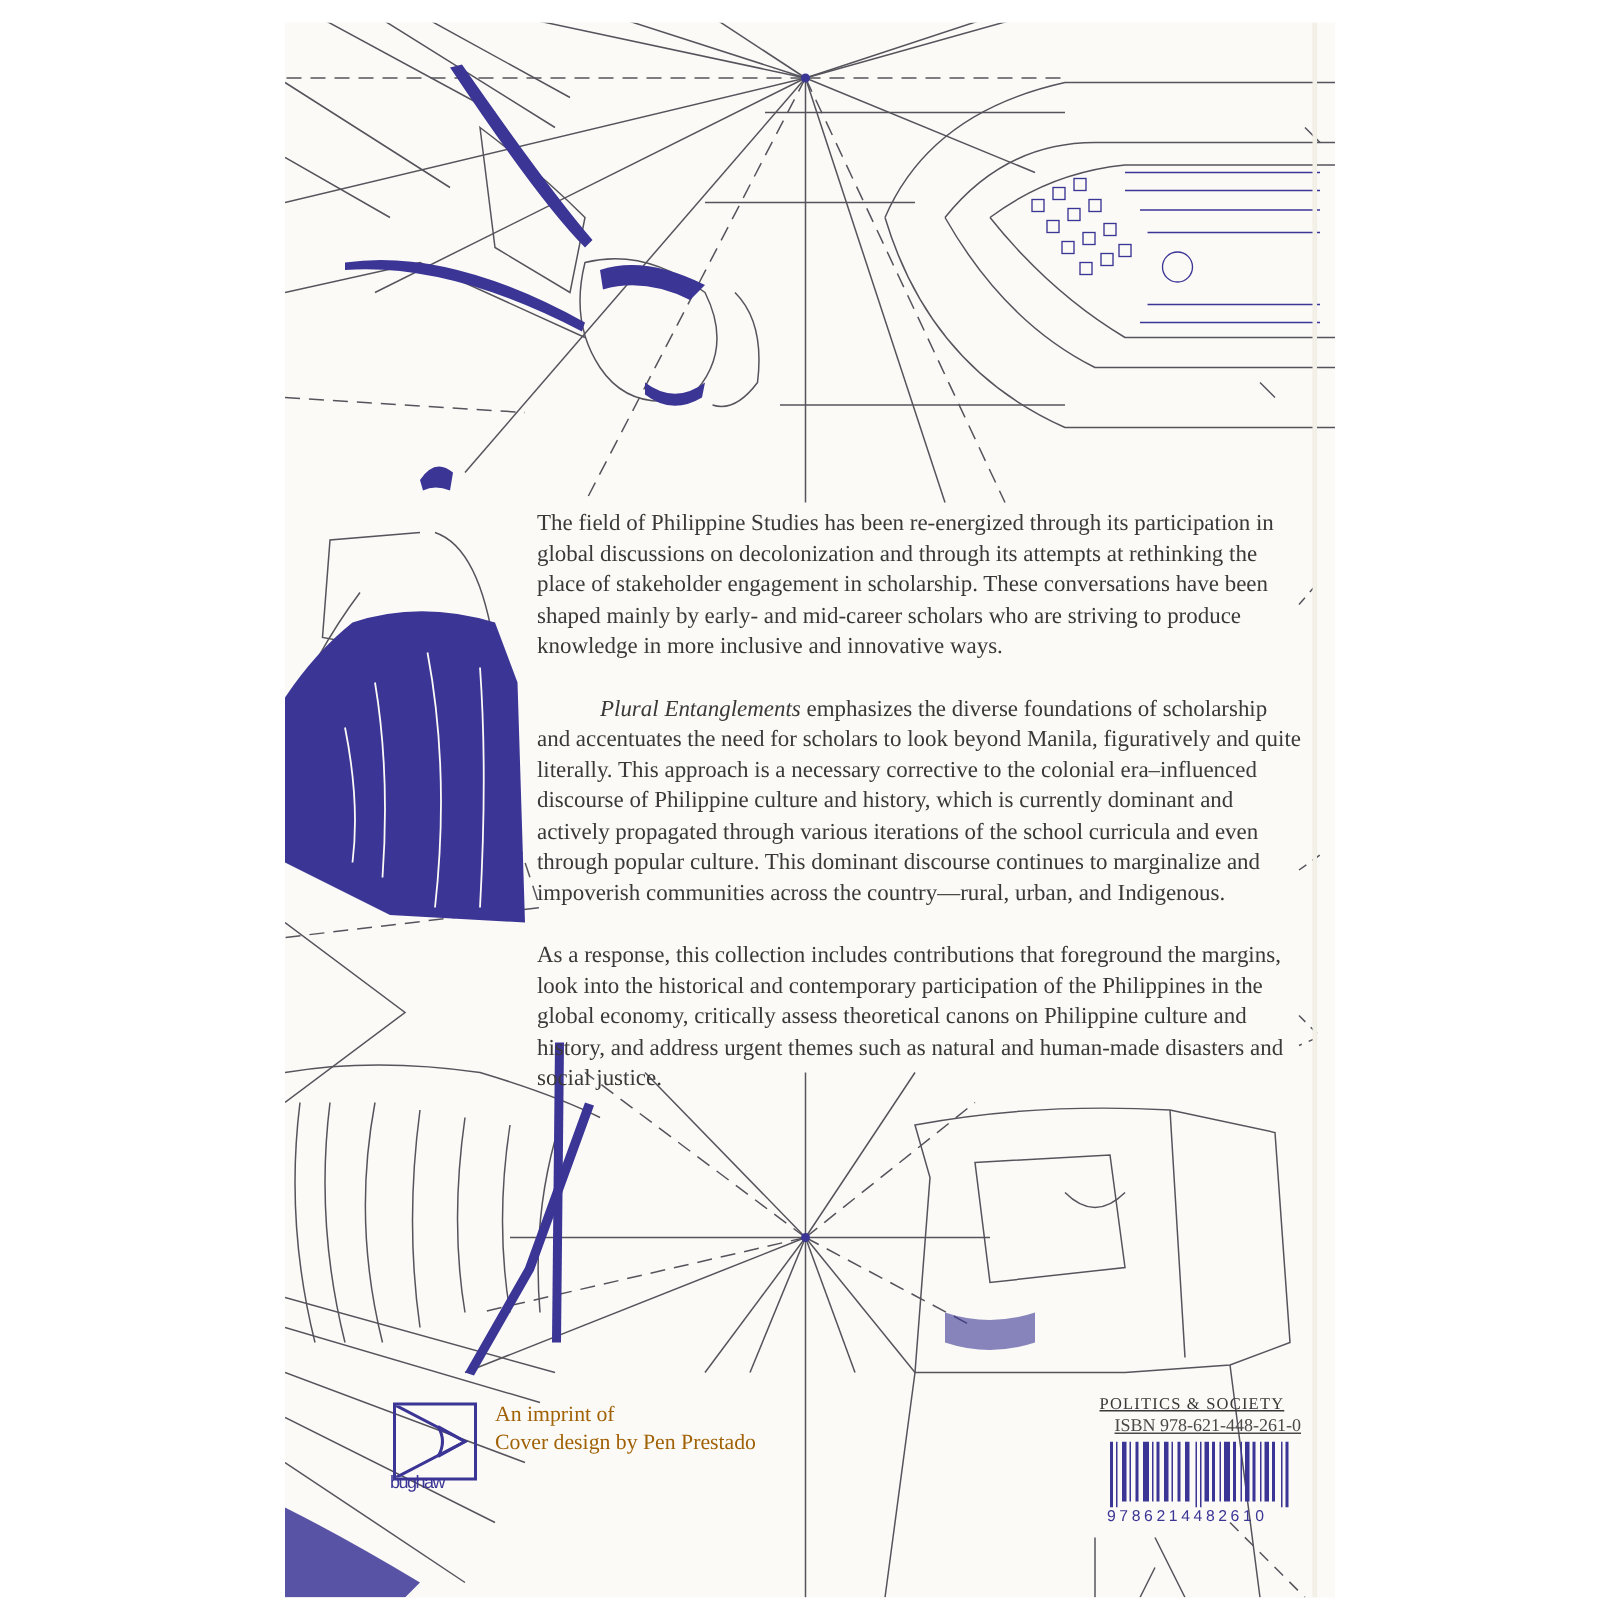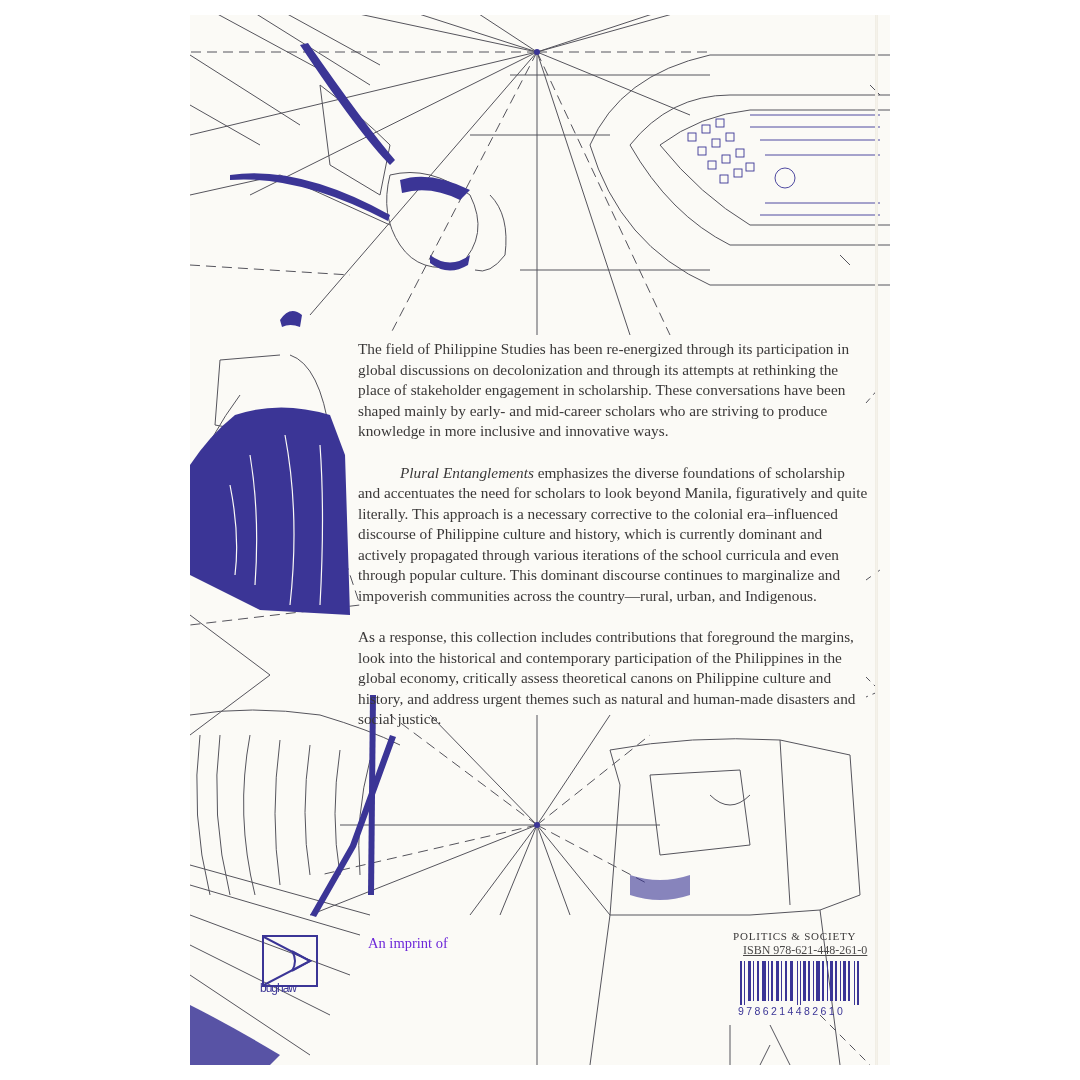--- a/index.html
+++ b/index.html
@@ -12,23 +12,23 @@
   svg.art { position:absolute; left:0; top:0; }
   .blurb { position:absolute; left:168px; top:324px; width:512px; color:#3a3838;
            font-size:15.3px; line-height:20.5px; }
   .blurb p { margin:0 0 21px 0; }
   .blurb em { font-style:italic;margin-left:42px; }
   .imprint { position:absolute; left:72px; top:920px; }
   .logo { position:absolute; left:0; top:0; width:56px; height:64px; }
   .logo-box { position:absolute; left:0; top:0; width:52px; height:48px; border:2px solid #3b3596; }
   .logo-word { position:absolute; left:-2px; top:46px; font-family:"Liberation Sans", sans-serif;
                font-size:12px; color:#3b3596; letter-spacing:-1px; }
-  .imprint-text { position:absolute; left:68px; top:-1px; width:340px; color:#6d28d9; font-size:14.5px; line-height:19px;margin-left:38px; }
+  .imprint-text { position:absolute; left:68px; top:-1px; width:340px; color:#a16207; font-size:14.5px; line-height:19px; }
   .press-name { letter-spacing:1.1px; font-size:14px; }
-  .category { position:absolute; left:543px; top:915px; font-size:11px; letter-spacing:0.8px; color:#3a3838; }
+  .category { position:absolute; left:543px; top:915px; font-size:11px; letter-spacing:0.8px; color:#3a3838;text-decoration:underline; }
   .isbn { position:absolute; left:553px; top:928px; font-size:12px; color:#4a4848;text-decoration:underline; }
   .barcode { position:absolute; left:550px; top:946px; width:120px; height:44px; }
   .barcode-digits { position:absolute; left:548px; top:990px; font-family:"Liberation Sans", sans-serif;
                     font-size:10.5px; letter-spacing:2.4px; color:#3b3596;text-align:right; }
 </style>
 </head>
 <body>
 
 <div class="cover">
   <svg class="art" width="700" height="1050" viewBox="0 0 700 1050">
@@ -150,20 +150,21 @@
       <div class="logo-box">
         <svg width="52" height="48" viewBox="0 0 52 48">
           <path d="M0 0 L46 24 L0 48" stroke="#3b3596" stroke-width="2" fill="none"></path>
           <path d="M28 14 Q34 24 28 34 M28 14 L46 24 L28 34" stroke="#3b3596" stroke-width="2" fill="none"></path>
         </svg>
       </div>
       <div class="logo-word">bughaw</div>
     </div>
     <div class="imprint-text">
       <div>An imprint of</div>
+      <div>Cover design by Pen Prestado</div>
     </div>
   </div>
 
   <div class="category">POLITICS &amp; SOCIETY</div>
   <div class="isbn">ISBN 978-621-448-261-0</div>
   <svg class="barcode" viewBox="0 0 120 44">
     <g fill="#3b3596">
       <rect x="0" y="0" width="2" height="44"></rect>
         <rect x="4" y="0" width="1" height="44"></rect>
       <rect x="8" y="0" width="3" height="40"></rect>

